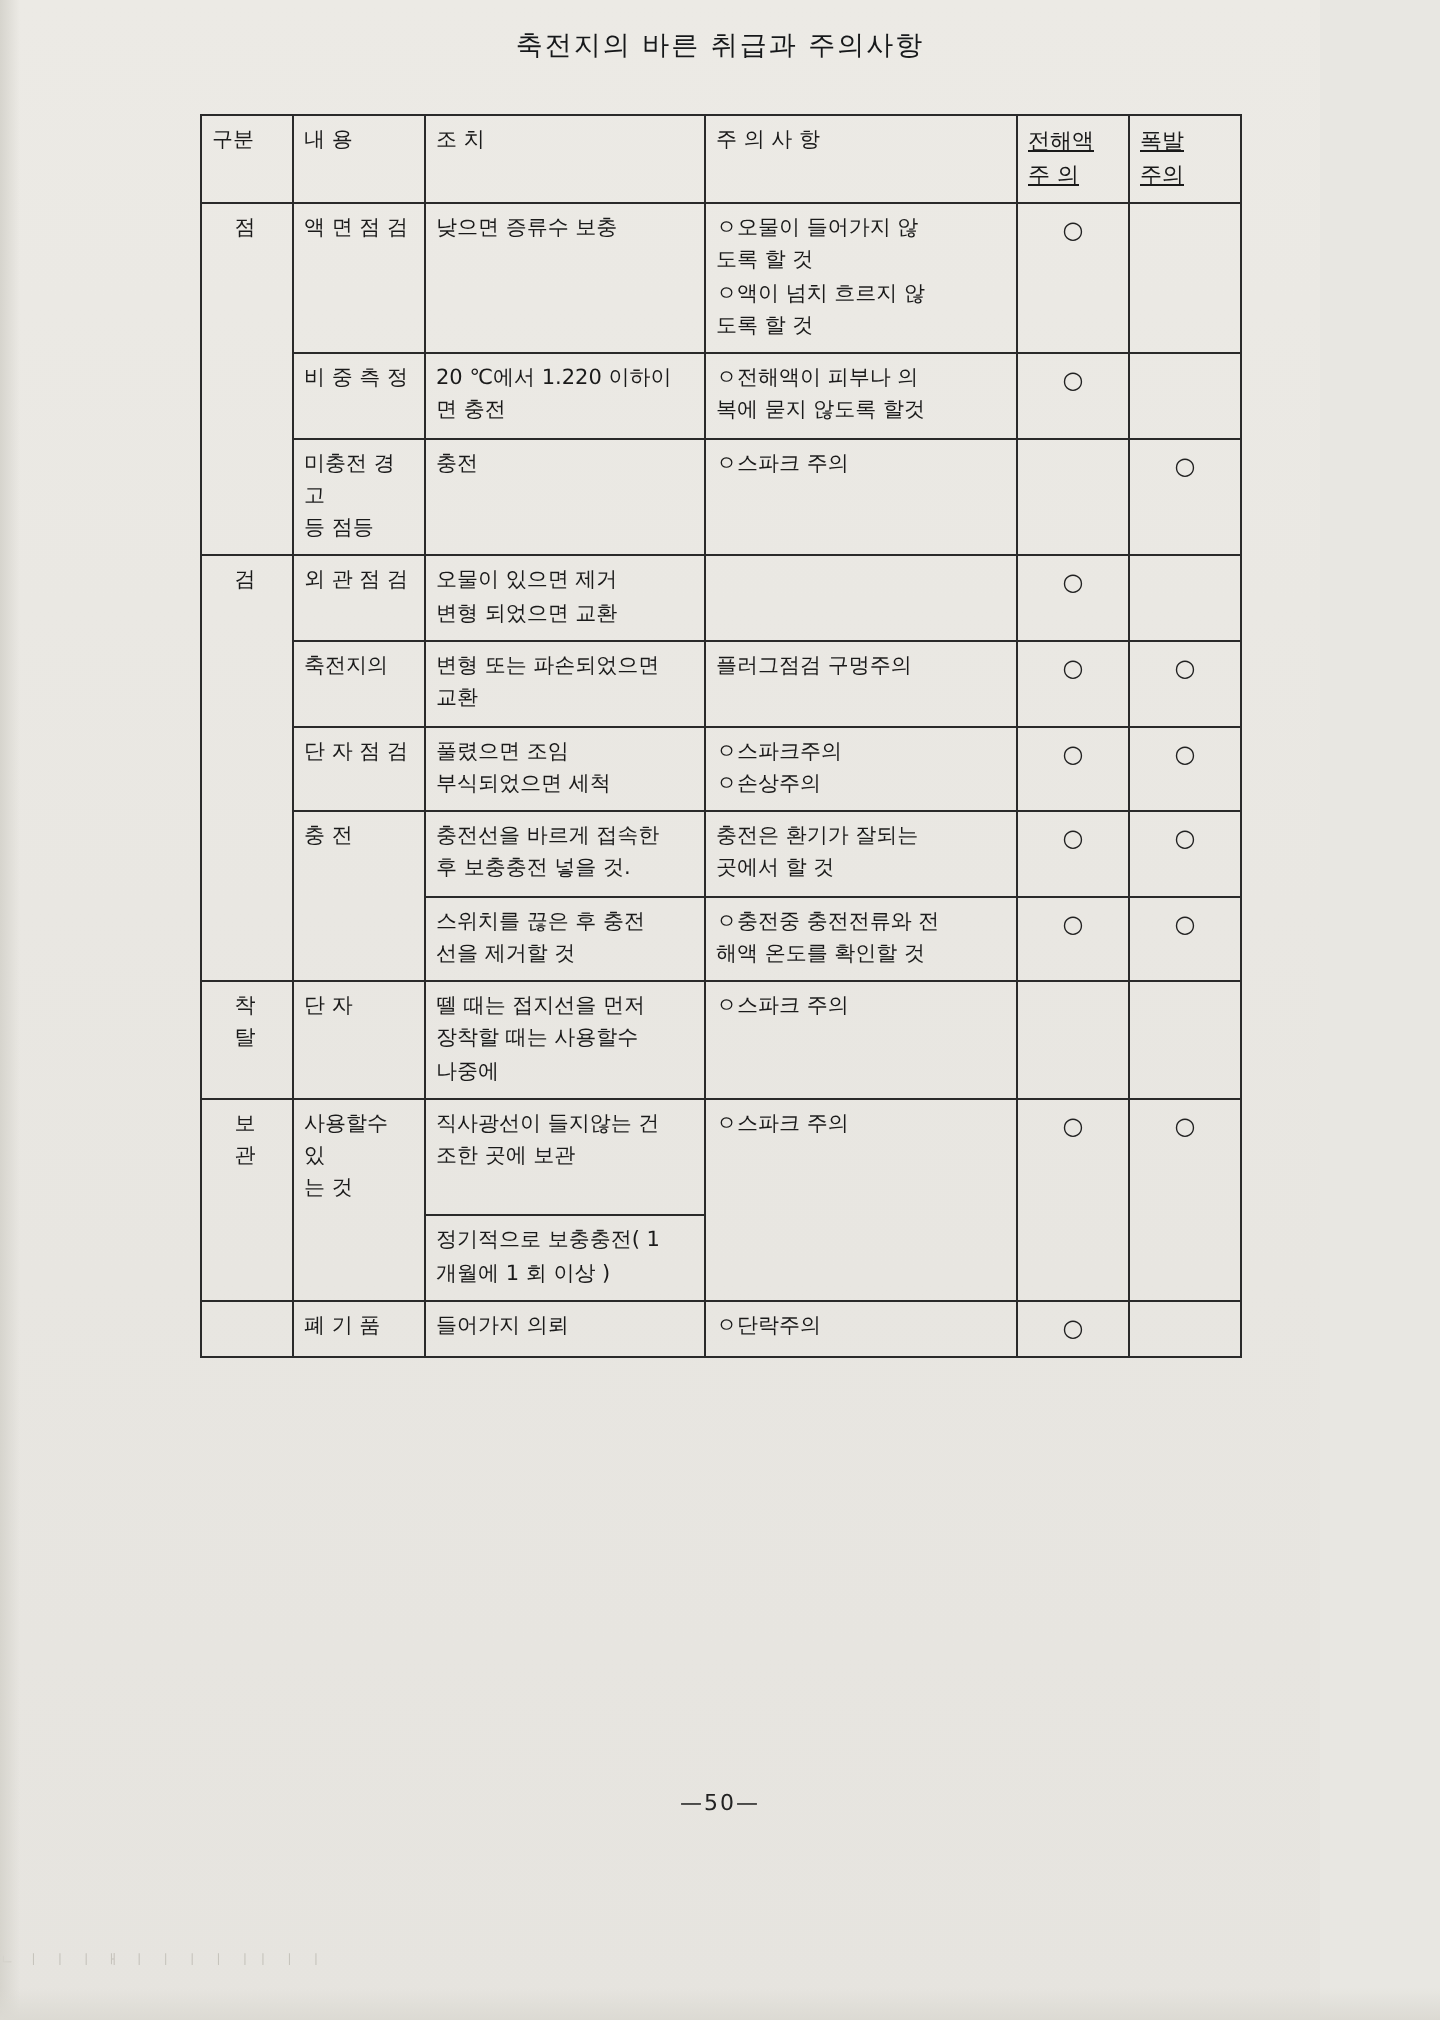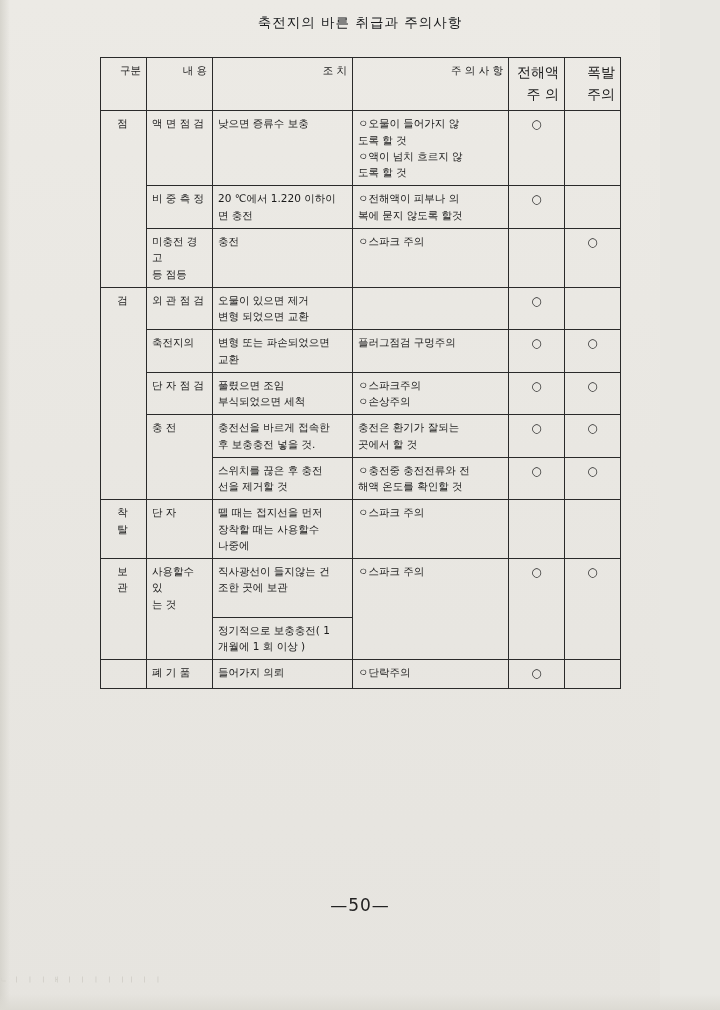--- a/index.html
+++ b/index.html
@@ -54,31 +54,32 @@
   }
   
   col.c0 { width: 46px; }
   col.c1 { width: 66px; }
   col.c2 { width: 140px; }
   col.c3 { width: 156px; }
   col.c4 { width: 56px; }
   col.c5 { width: 56px; }
 
   thead td {
-    text-align: right;
+    text-align: left;
     vertical-align: middle;
     padding: 5px 2px;
     font-size: 10.5px;
     height: 28px;
     margin-left: 48px;
   }
   .hdr-small {
-    font-size: 14px;
+    font-size: 11px;
     line-height: 1.25;
     letter-spacing: 0px;
+    text-decoration: underline;
   }
   .cat-cell {
     text-align: center;
     vertical-align: middle;
     letter-spacing: 2px;
   }
   .mark {
     text-align: center;
     vertical-align: middle;
     font-size: 12px;
@@ -86,21 +87,21 @@
   }
   .nobottom { border-bottom: none !important; }
   .notop { border-top: none !important; }
   .line2 { display: block; }
   .pagenum {
     position: absolute;
     left: 0;
     top: 895px;
     width: 720px;
     text-align: center;
-    font-size: 17px;
+    font-size: 11px;
     letter-spacing: 1px;
     color: #222;
   }
   .scan-noise {
     position: absolute;
     left: 0;
     top: 975px;
     width: 720px;
     height: 28px;
     font-size: 7px;

